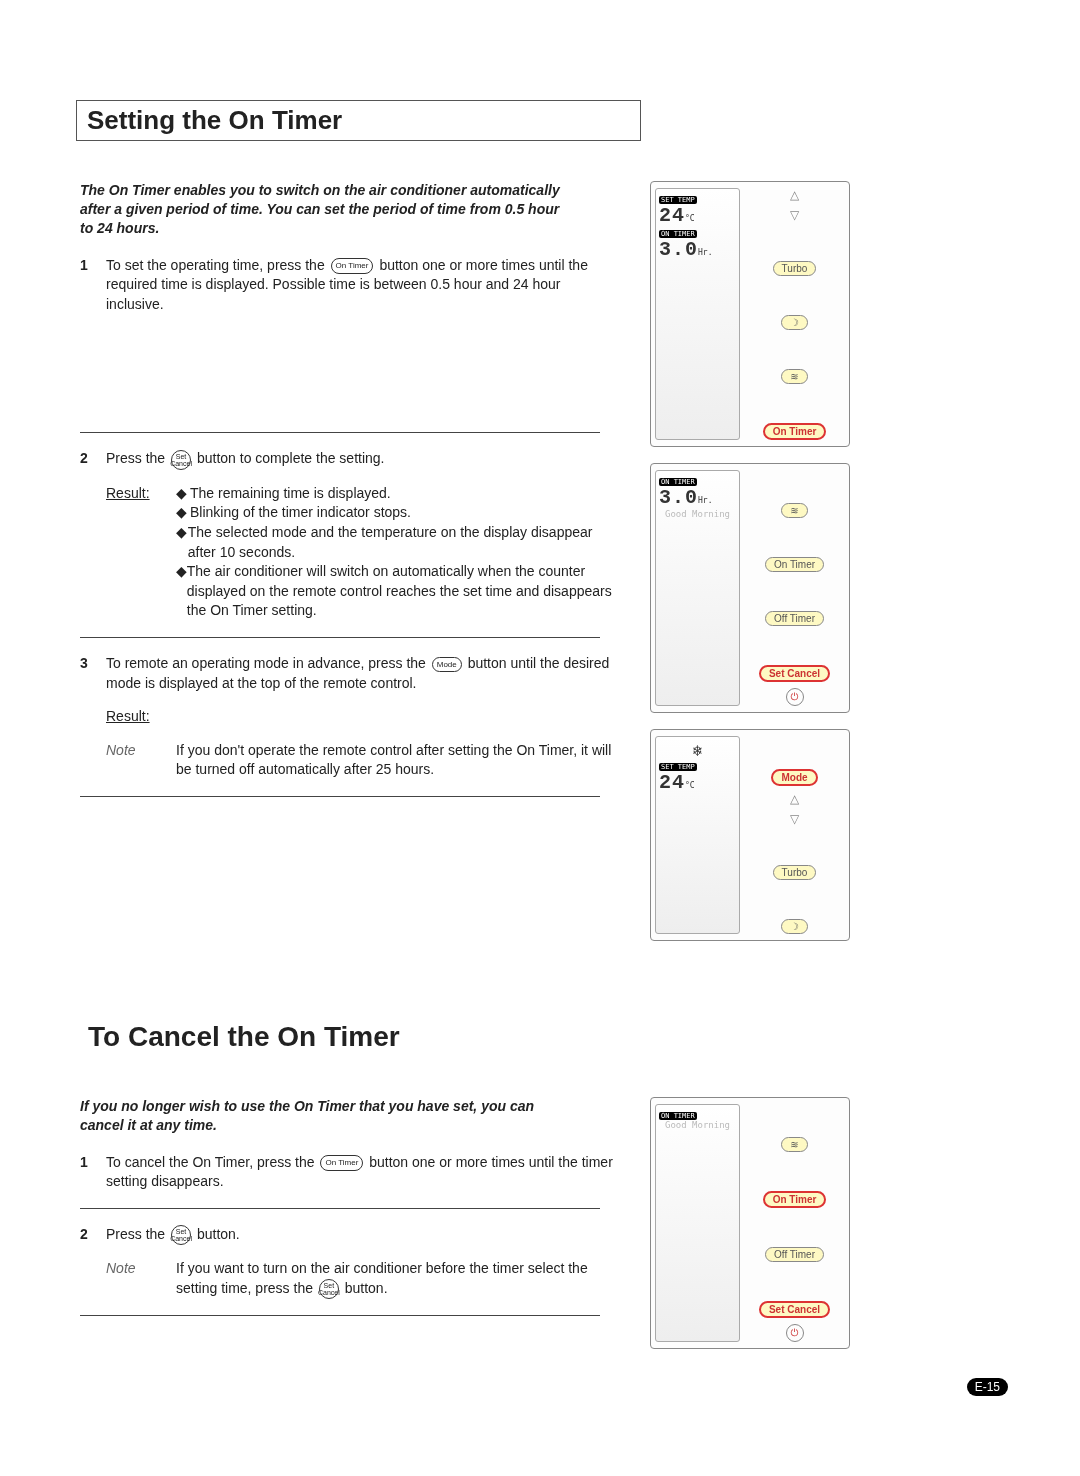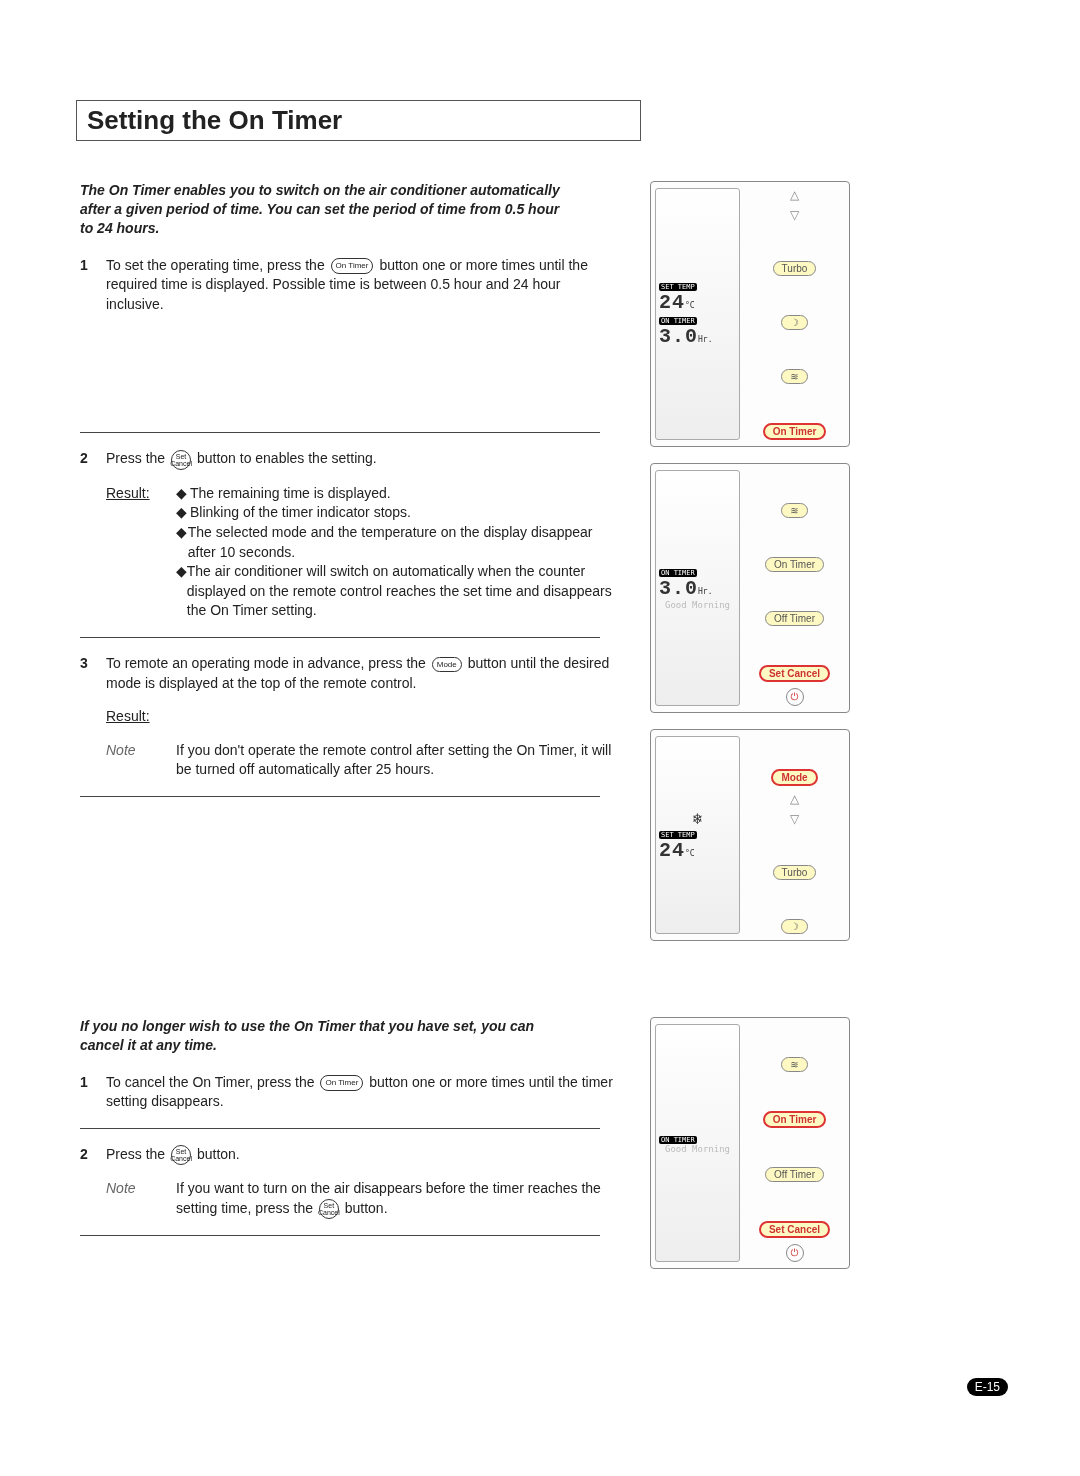--- a/index.html
+++ b/index.html
@@ -116,21 +116,21 @@
   .remote .lcd {
     width: 85px;
     border: 1px solid #aaa;
     border-radius: 3px;
     font-family: monospace;
     font-size: 10px;
     color: #333;
     padding: 4px 3px;
     display: flex;
     flex-direction: column;
-    justify-content: center;
+    justify-content: flex-start;
     background: linear-gradient(#fff,#eee);
   }
   .remote .btns {
     flex:1;
     display:flex;
     flex-direction:column;
     gap:6px;
     align-items:center;
     padding-left:4px;
   }
@@ -196,21 +196,21 @@
     </div>
 
     <div style="height:90px"></div>
     <div class="hr"></div>
 
     <div class="step">
       <div class="num">2</div>
       <div class="body">
         <span>Press the </span>
         <span class="btn-inline btn-round">Set Cancel</span>
-        <span> button to enables the setting.</span>
+        <span> button to complete the setting.</span>
         <div class="sub">
           <div class="label">Result:</div>
           <div class="content">
             <div class="bullet-line">
                 <span class="diamond">◆</span>
                 <span>The remaining time is displayed.</span>
               </div>
             <div class="bullet-line">
                 <span class="diamond">◆</span>
                 <span>Blinking of the timer indicator stops.</span>
@@ -306,20 +306,23 @@
         <span class="tri">▽</span>
         <span class="pill">Turbo</span>
         <span class="pill">☽</span>
       </div>
     </div>
 
   </div>
 </div>
 
 <div class="section2">
+  <div class="title-bar">
+    <h1>To Cancel the On Timer</h1>
+  </div>
 
   <div class="columns">
     <div class="left-col">
       <p class="intro">If you no longer wish to use the On Timer that you have set, you can cancel it at any time.</p>
 
       <div class="step">
         <div class="num">1</div>
         <div class="body">
           <span>To cancel the On Timer, press the </span>
           <span class="btn-inline">On Timer</span>
@@ -331,21 +334,21 @@
 
       <div class="step">
         <div class="num">2</div>
         <div class="body">
           <span>Press the </span>
           <span class="btn-inline btn-round">Set Cancel</span>
           <span> button.</span>
           <div class="sub">
             <div class="label note">Note</div>
             <div class="content">
-              <span>If you want to turn on the air disappears before the timer reaches the setting time, press the </span>
+              <span>If you want to turn on the air conditioner before the timer select the setting time, press the </span>
               <span class="btn-inline btn-round">Set Cancel</span>
               <span> button.</span>
             </div>
           </div>
         </div>
       </div>
 
       <div class="hr"></div>
     </div>
 

